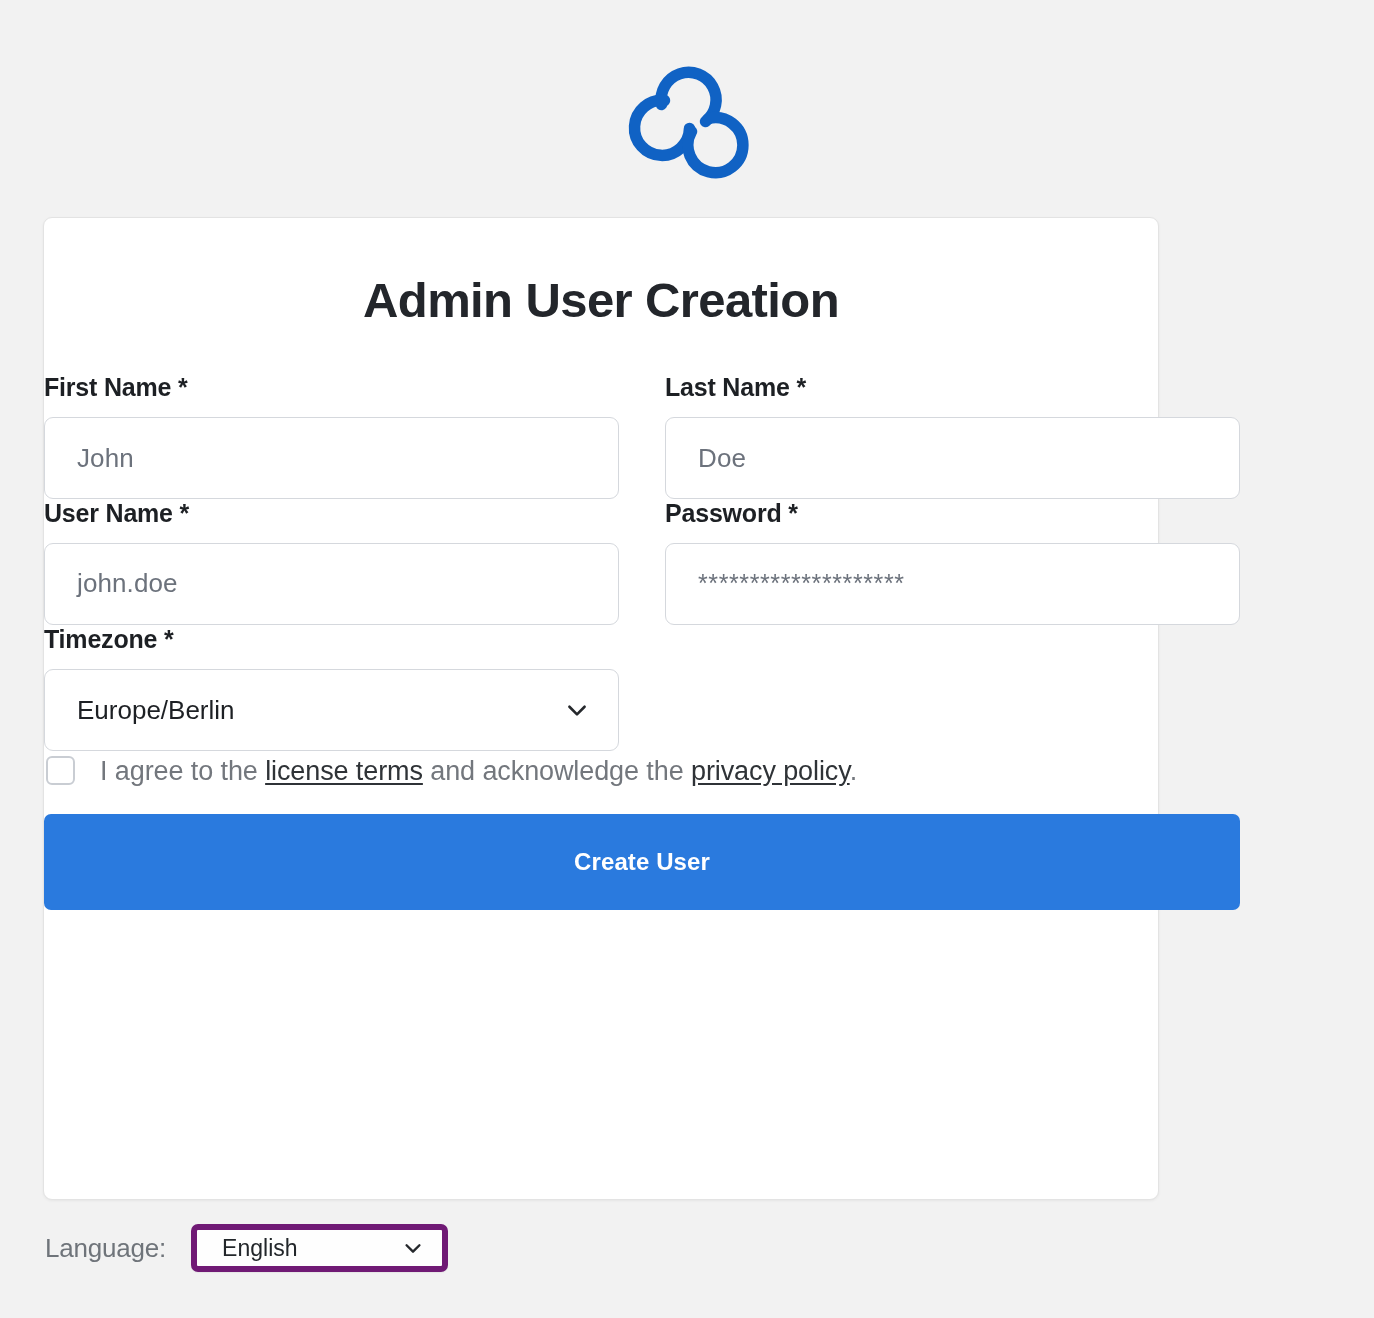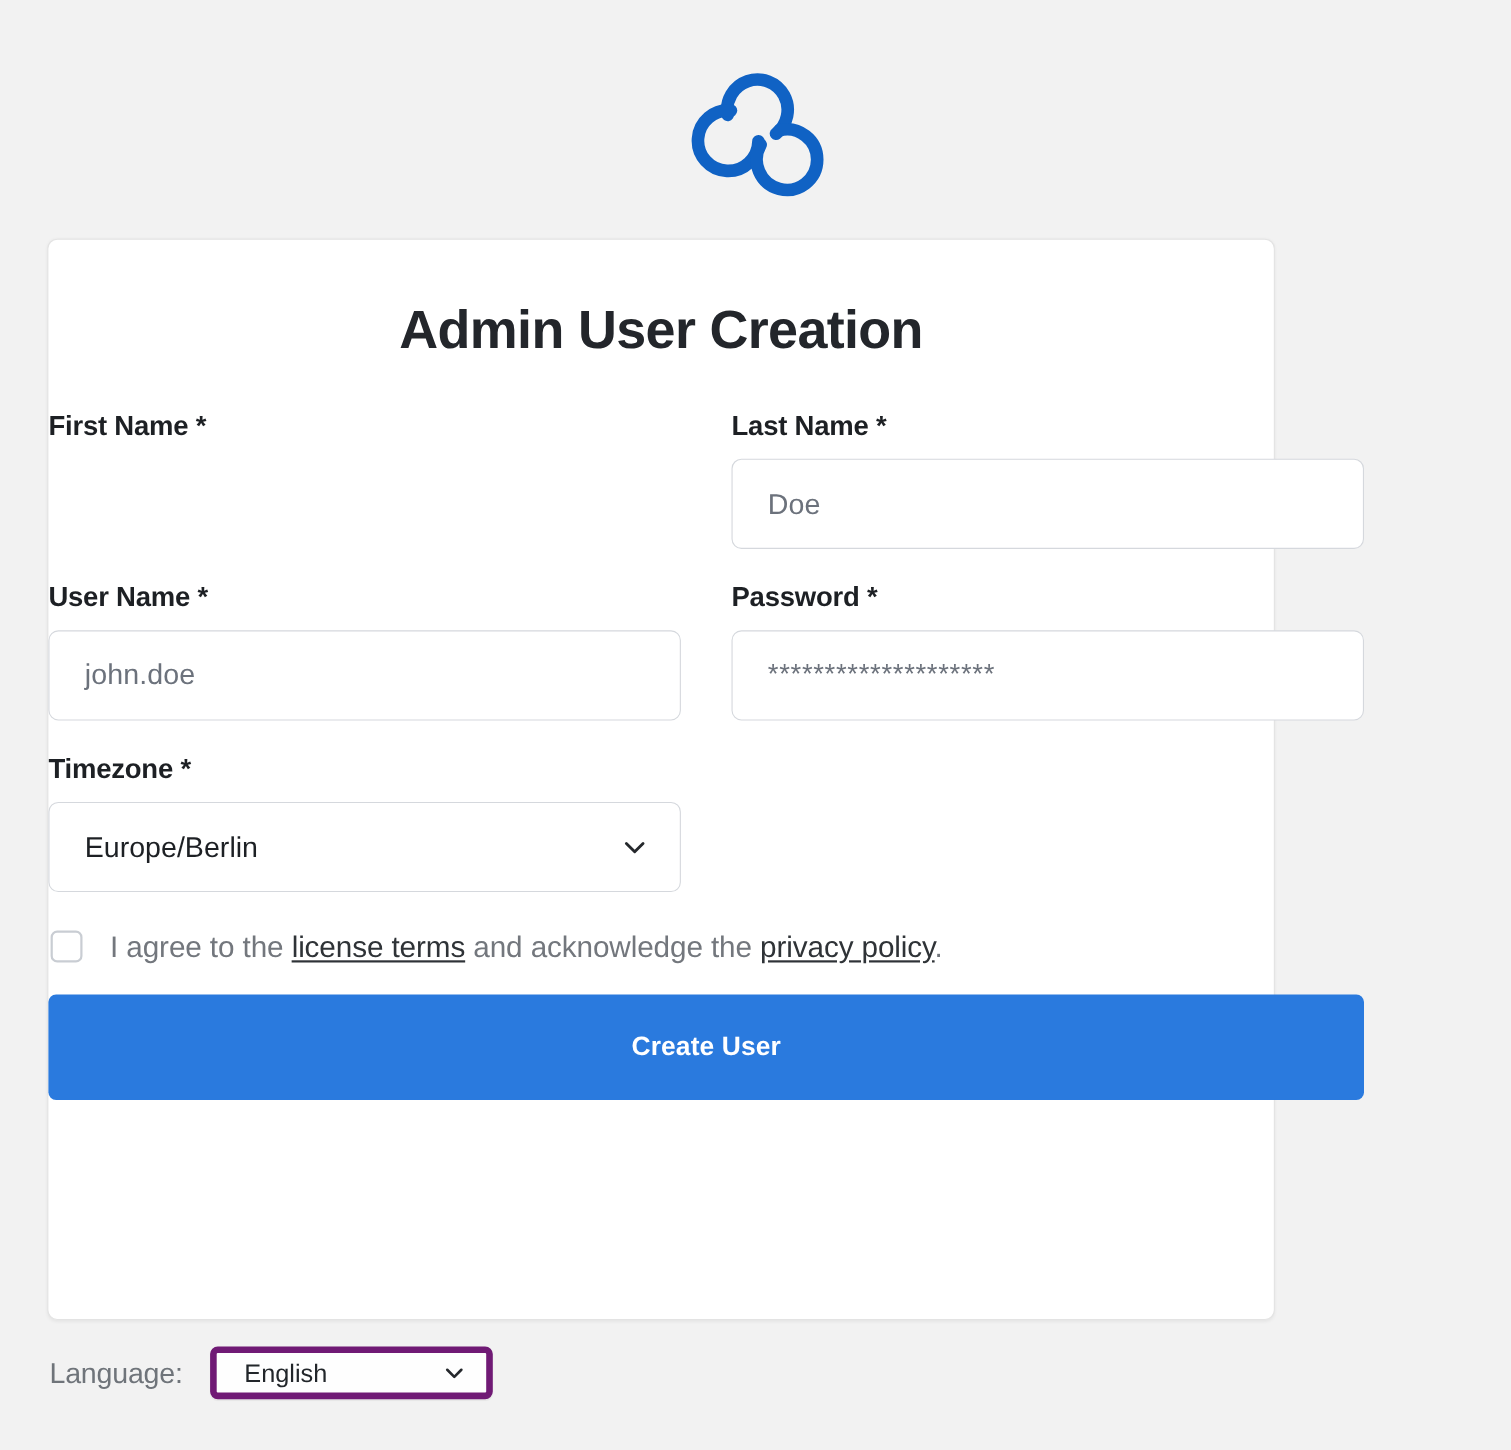--- a/index.html
+++ b/index.html
@@ -64,21 +64,21 @@
     margin: 0 auto;
     padding-top: 47px;
     width: 1196px;
   }
   .grid {
     display: grid;
     grid-template-columns: 575px 575px;
     column-gap: 46px;
     row-gap: 0;
   }
-  .field { margin-bottom: 30px; }
+  .field { }
 
   .field-label {
     display: block;
     font-size: 25px;
     font-weight: 700;
     color: #1d2024;
     letter-spacing: -0.2px;
     margin-bottom: 15px;
     line-height: 1.15;
   }
@@ -220,20 +220,21 @@
   </div>
 
   <div class="card">
     <h1 class="card-title">Admin User Creation</h1>
 
     <div class="form">
       <div class="grid">
 
         <div class="field">
           <label class="field-label">First Name *</label>
+          <div class="input-box">John</div>
         </div>
 
         <div class="field">
           <label class="field-label">Last Name *</label>
           <div class="input-box">Doe</div>
         </div>
 
         <div class="field">
           <label class="field-label">User Name *</label>
           <div class="input-box">john.doe</div>

